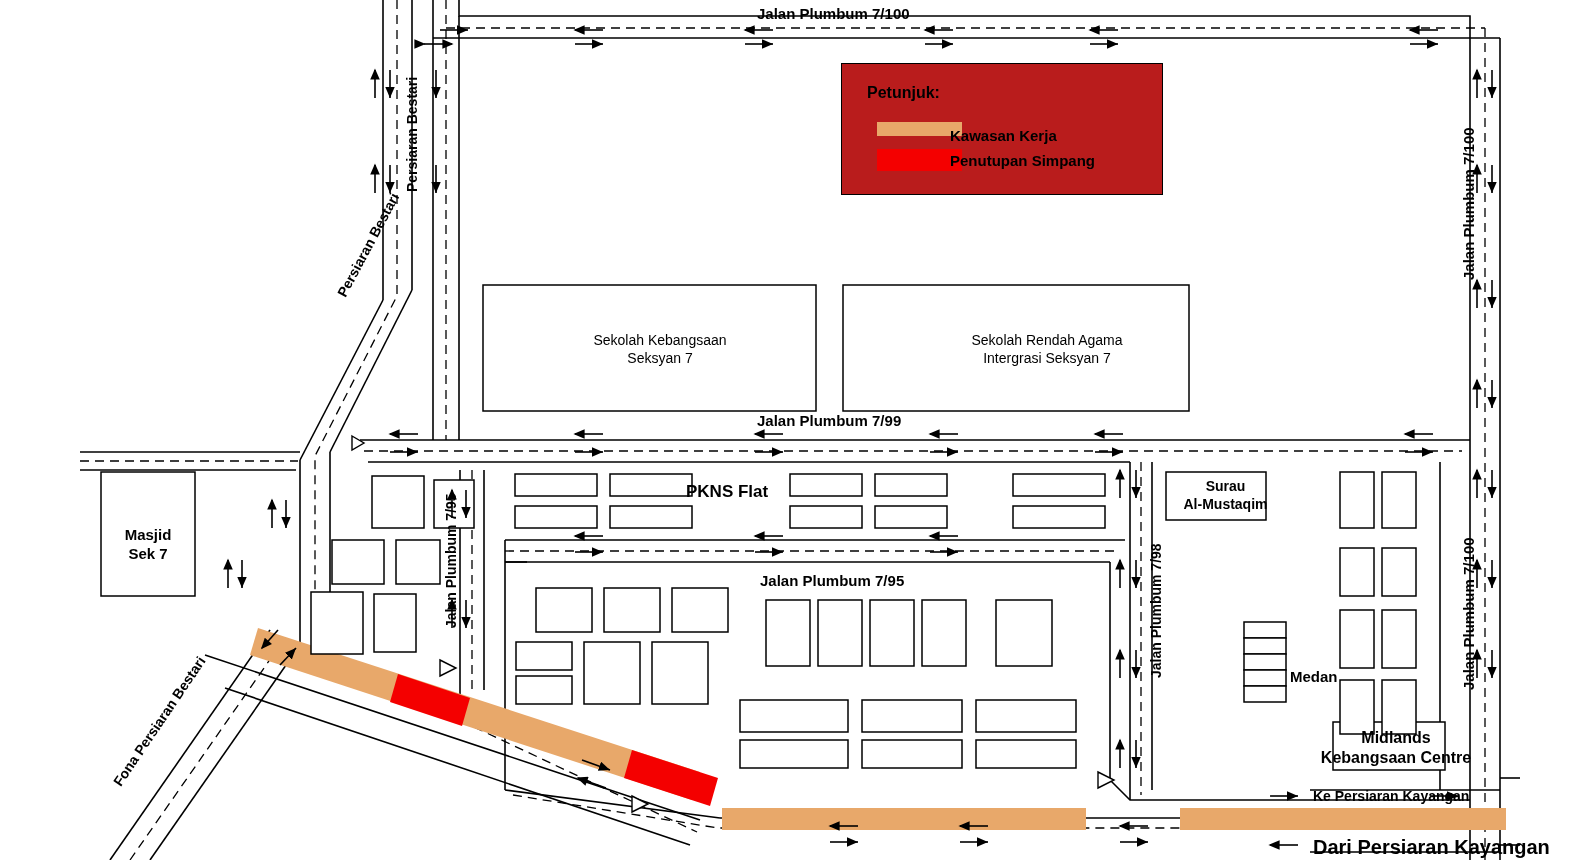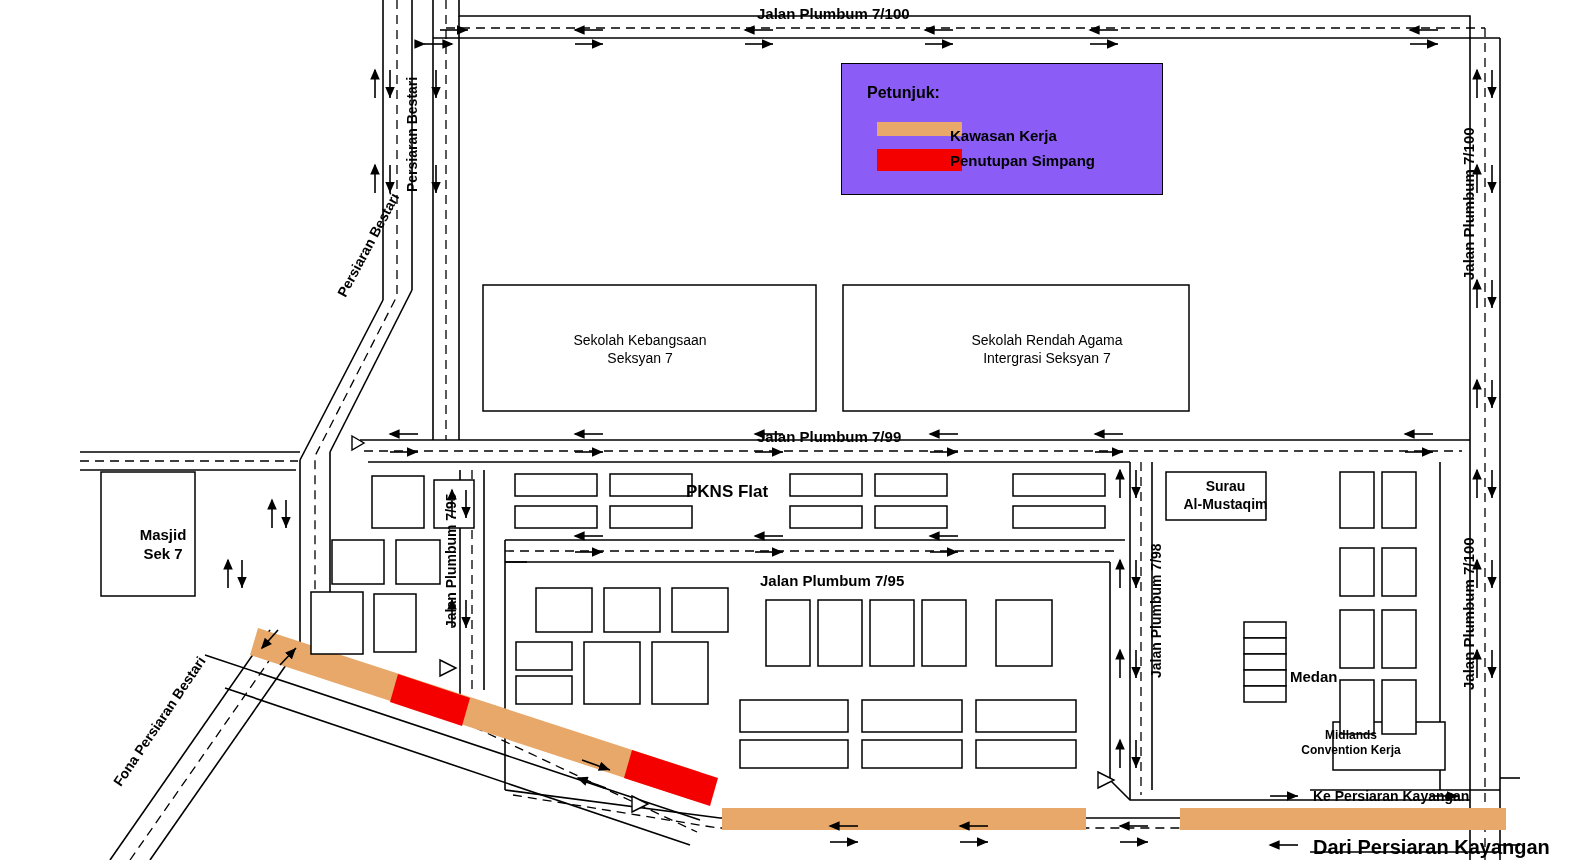--- a/index.html
+++ b/index.html
@@ -2,21 +2,21 @@
 <html><head>
 <meta charset="utf-8">
 <style>
   html,body{margin:0;padding:0;background:#ffffff;}
   body{font-family:"Liberation Sans", sans-serif;}
   #map{position:relative;width:1585px;height:860px;background:#fff;overflow:hidden;}
   #map svg{position:absolute;left:0;top:0;}
   .lbl{position:absolute;font-family:"Liberation Sans", sans-serif;color:#000;white-space:pre;}
   .b{font-weight:bold;}
   .rot90{transform:rotate(-90deg);transform-origin:left top;}
-  .legendbox{position:absolute;border:1.5px solid #000;background:#8b5cf6;}
+  .legendbox{position:absolute;border:1.5px solid #000;background:#b91c1c;}
   .sw{position:absolute;}
   .bldg-label{position:absolute;text-align:center;font-size:14px;line-height:1.25;}
 </style>
 </head>
 <body>
 
 <div id="map">
 
   <svg width="1585" height="860">
     <defs>
@@ -262,49 +262,49 @@
       <path d="M352,436 L364,443 L352,450 Z"></path>
       <path d="M440,660 L456,668 L440,676 Z"></path>
       <path d="M632,796 L648,804 L632,812 Z"></path>
       <path d="M1098,772 L1114,780 L1098,788 Z"></path>
     </g>
   </svg>
 
   <div class="lbl b" style="left:757px;top:5px;font-size:15px;">Jalan Plumbum 7/100</div>
   <div class="lbl b rot90" style="left:1460px;top:280px;font-size:15px;">Jalan Plumbum 7/100</div>
   <div class="lbl b rot90" style="left:1460px;top:690px;font-size:15px;">Jalan Plumbum 7/100</div>
-  <div class="lbl b" style="left:757px;top:428px;font-size:15px;">Jalan Plumbum 7/99</div>
+  <div class="lbl b" style="left:757px;top:412px;font-size:15px;">Jalan Plumbum 7/99</div>
   <div class="lbl b" style="left:760px;top:572px;font-size:15px;">Jalan Plumbum 7/95</div>
   <div class="lbl b rot90" style="left:443px;top:628px;font-size:14px;">Jalan Plumbum 7/95</div>
   <div class="lbl b rot90" style="left:1148px;top:678px;font-size:14px;">Jalan Plumbum 7/98</div>
   <div class="lbl b rot90" style="left:404px;top:192px;font-size:14px;">Persiaran Bestari</div>
   <div class="lbl b" style="left:334px;top:292px;font-size:14px;transform:rotate(-62deg);transform-origin:left top;">Persiaran Bestari</div>
   <div class="lbl b" style="left:110px;top:780px;font-size:14px;transform:rotate(-56deg);transform-origin:left top;">Fona Persiaran Bestari</div>
 
-  <div class="bldg-label" style="left:463px;top:332px;width:354px;">
+  <div class="bldg-label" style="left:483px;top:332px;width:354px;">
     <div>Sekolah Kebangsaan</div>
     <div>Seksyan 7</div>
   </div>
   <div class="bldg-label" style="left:843px;top:332px;width:346px;padding-left:31px;">
     <div>Sekolah Rendah Agama</div>
     <div>Intergrasi Seksyan 7</div>
   </div>
   <div class="lbl b" style="left:686px;top:482px;font-size:17px;">PKNS Flat</div>
-  <div class="bldg-label b" style="left:101px;top:526px;width:94px;font-size:15px;padding-left:15px;">
+  <div class="bldg-label b" style="left:101px;top:526px;width:94px;font-size:15px;">
     <div>Masjid</div>
     <div>Sek 7</div>
   </div>
   <div class="bldg-label b" style="left:1166px;top:478px;width:119px;font-size:14px;">
     <div>Surau</div>
     <div>Al-Mustaqim</div>
   </div>
   <div class="lbl b" style="left:1290px;top:650px;font-size:15px;margin-top:18px;">Medan</div>
-  <div class="bldg-label b" style="left:1266px;top:728px;width:170px;font-size:12px;">
+  <div class="bldg-label b" style="left:1311px;top:728px;width:170px;font-size:16px;">
     <div>Midlands</div>
-    <div>Convention Kerja</div>
+    <div>Kebangsaan Centre</div>
   </div>
 
   <div class="lbl b" style="left:1313px;top:788px;font-size:14px;">Ke Persiaran Kayangan</div>
   <div class="lbl b" style="left:1313px;top:836px;font-size:20px;">Dari Persiaran Kayangan</div>
 
   <div class="legendbox" style="left:841px;top:63px;width:320px;height:130px;">
     <div class="lbl b" style="left:25px;top:20px;font-size:16px;">Petunjuk:</div>
     <div class="sw" style="left:35px;top:58px;width:85px;height:14px;background:#e8a86a;"></div>
     <div class="lbl b" style="left:108px;top:53px;font-size:15px;margin-top:10px;">Kawasan Kerja</div>
     <div class="sw" style="left:35px;top:85px;width:85px;height:22px;background:#f40000;"></div>

